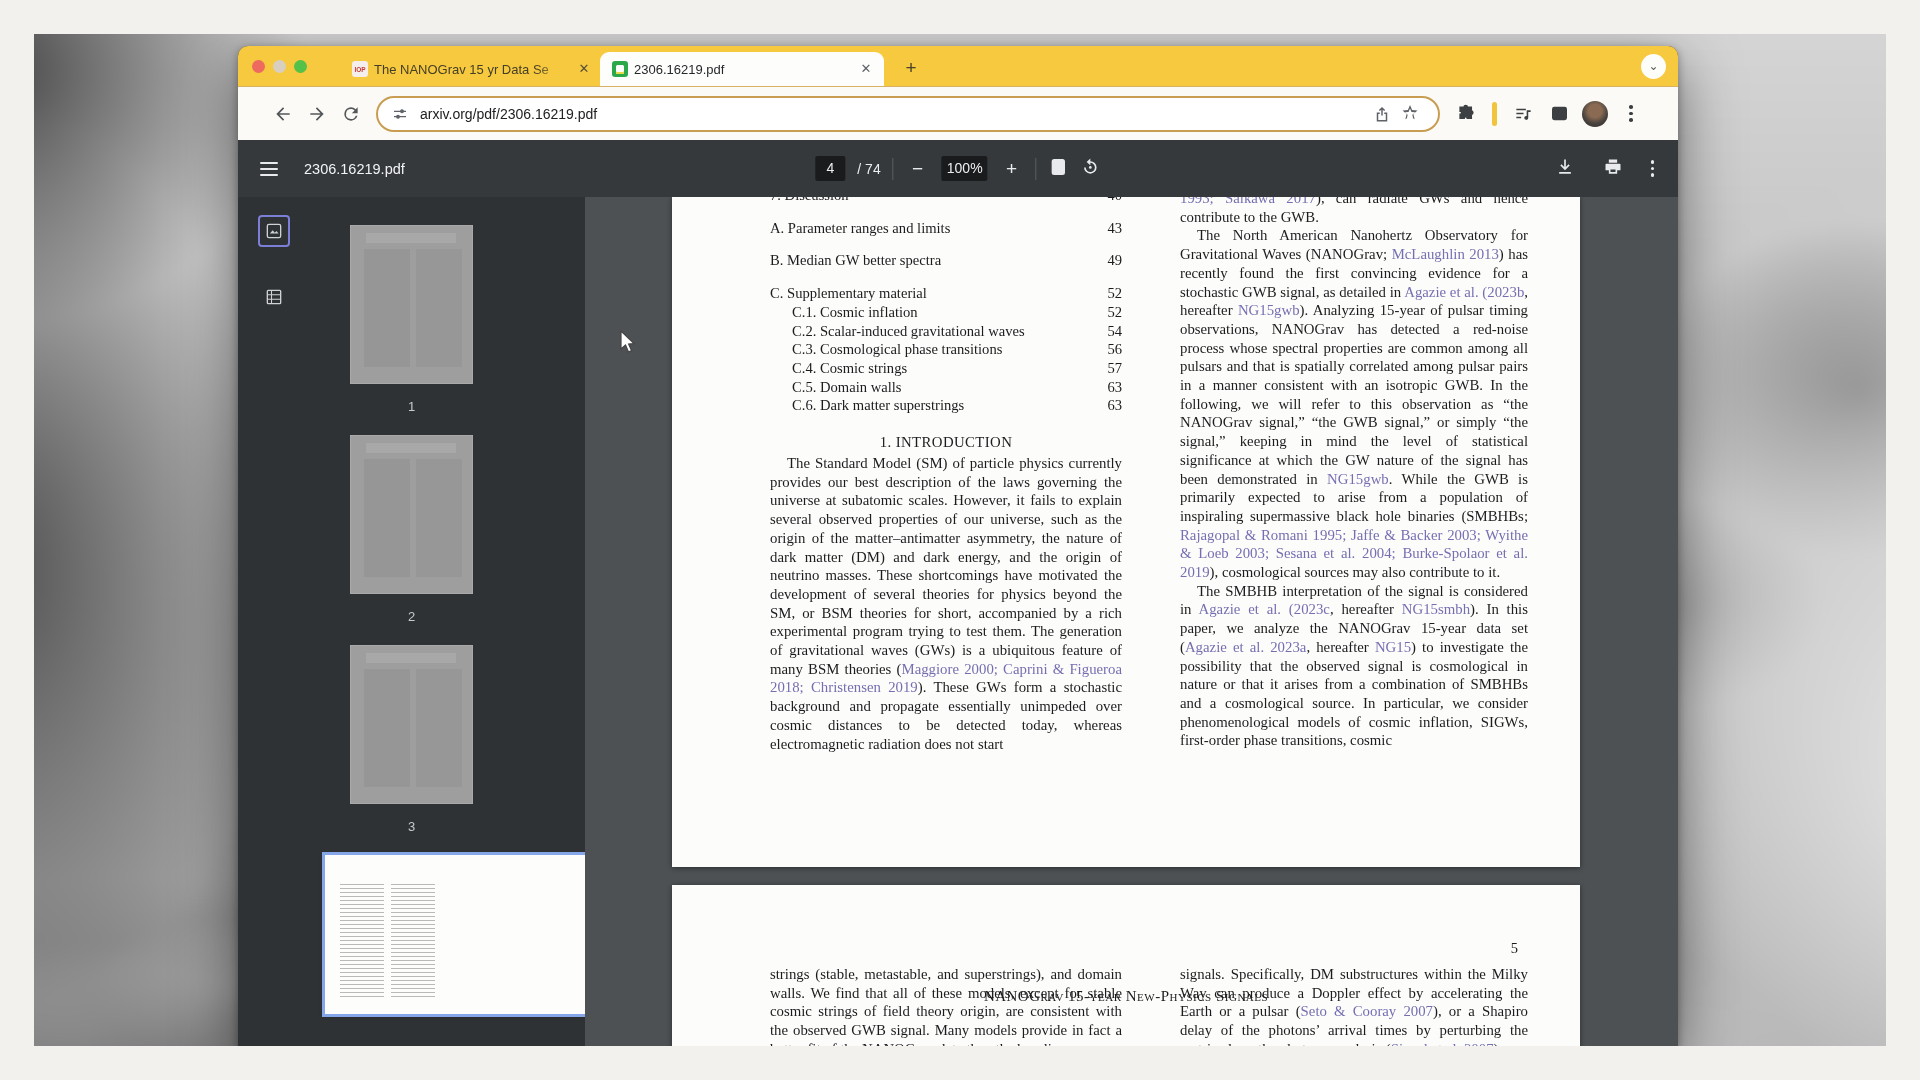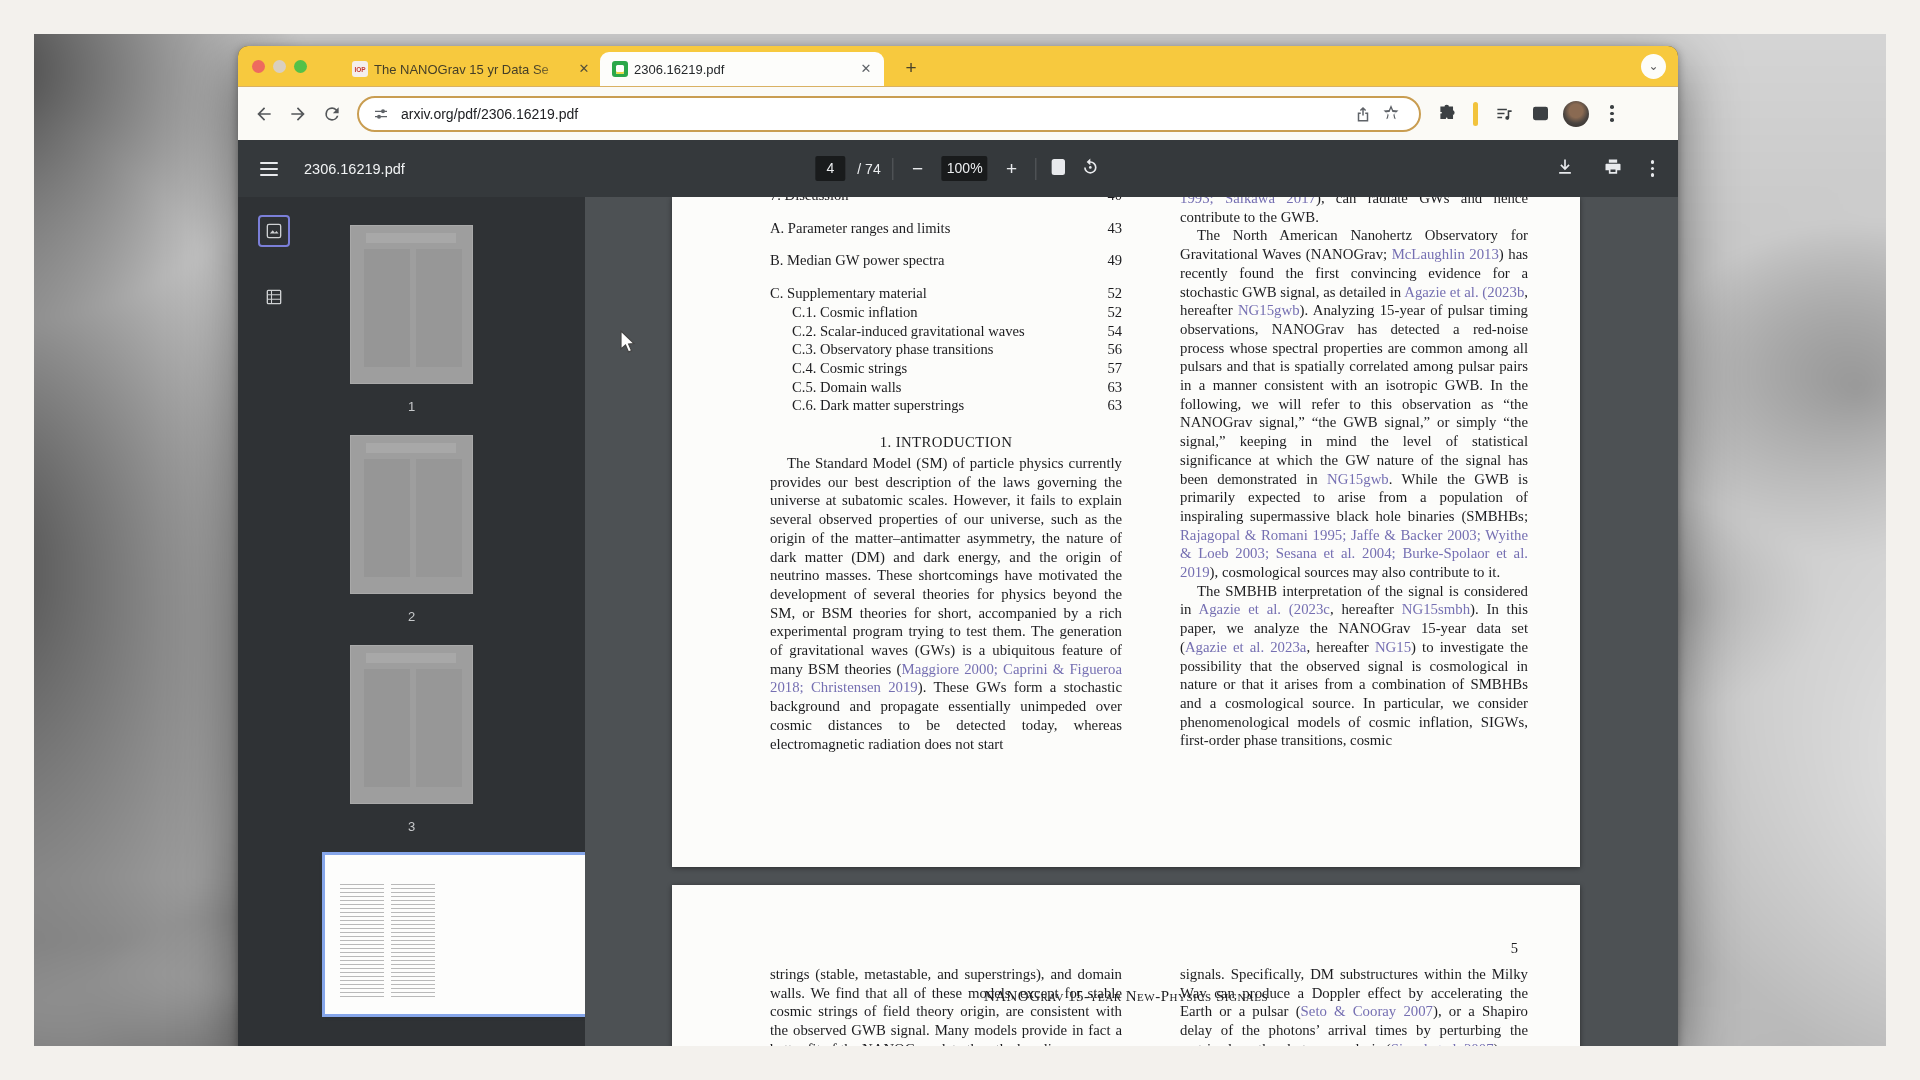--- a/index.html
+++ b/index.html
@@ -53,21 +53,21 @@
   .favicon.pdf { background:#2ba84a; }
   .favicon.pdf i { display:block; width:8px; height:9px; background:#fff; border-radius:1.5px;
     box-shadow:inset 0 -2px 0 #e9d84a; }
   .newtab { position:absolute; left:660px; top:9px; width:26px; height:26px; border-radius:50%;
     color:#4a432a; font-size:19px; line-height:25px; text-align:center; }
   .tabsearch { position:absolute; right:12px; top:8px; width:25px; height:25px; border-radius:50%;
     background:#fdfdf9; color:#5c5c5c; font-size:12px; line-height:24px; text-align:center; }
 
   
   .toolbar { height:54px; background:#fbfaf6; display:flex; align-items:center;
-    border-top:1px solid #d9b163; padding:0 9px; }
+    border-top:1px solid #d9b163; padding:0 28px; }
   .nav-ic { width:34px; height:34px; border-radius:50%; display:flex; align-items:center;
     justify-content:center; color:#54575a; flex:none; }
   .nav-ic svg { width:20px; height:20px; fill:#54575a; }
   .url-pill { flex:1; height:36px; margin:0 10px 0 8px; background:#fff;
     border:2px solid #c99d51; border-radius:18px; display:flex; align-items:center;
     padding:0 14px; max-width:1064px; }
   .url-pill svg { width:16px; height:16px; fill:#5f6368; flex:none; }
   .url-text { font-size:14px; color:#202124; margin-left:12px; flex:1; white-space:nowrap; }
   .pill-ic { width:28px; height:28px; display:flex; align-items:center; justify-content:center; flex:none; }
   .pill-ic svg { width:18px; height:18px; }
@@ -346,37 +346,37 @@
           <div class="toc" id="toc">
               <div class="toc-row main first">
                 <span class="toc-label">7. Discussion</span>
                 <span>40</span>
               </div>
               <div class="toc-row main">
                 <span class="toc-label">A. Parameter ranges and limits</span>
                 <span>43</span>
               </div>
               <div class="toc-row main">
-                <span class="toc-label">B. Median GW power spectra</span>
+                <span class="toc-label">B. Median GW better spectra</span>
                 <span>49</span>
               </div>
               <div class="toc-row main">
                 <span class="toc-label">C. Supplementary material</span>
                 <span>52</span>
               </div>
               <div class="toc-row sub">
                 <span class="toc-label">C.1. Cosmic inflation</span>
                 <span>52</span>
               </div>
               <div class="toc-row sub">
                 <span class="toc-label">C.2. Scalar-induced gravitational waves</span>
                 <span>54</span>
               </div>
               <div class="toc-row sub">
-                <span class="toc-label">C.3. Observatory phase transitions</span>
+                <span class="toc-label">C.3. Cosmological phase transitions</span>
                 <span>56</span>
               </div>
               <div class="toc-row sub">
                 <span class="toc-label">C.4. Cosmic strings</span>
                 <span>57</span>
               </div>
               <div class="toc-row sub">
                 <span class="toc-label">C.5. Domain walls</span>
                 <span>63</span>
               </div>

